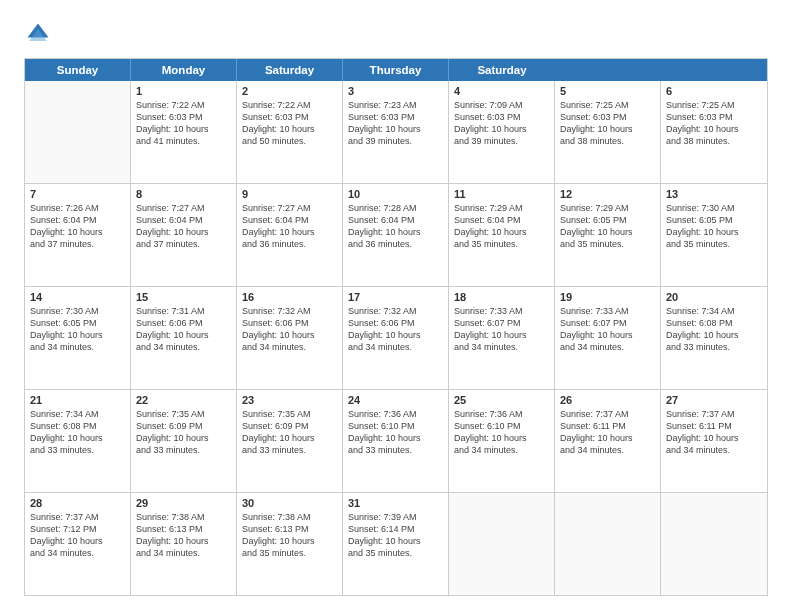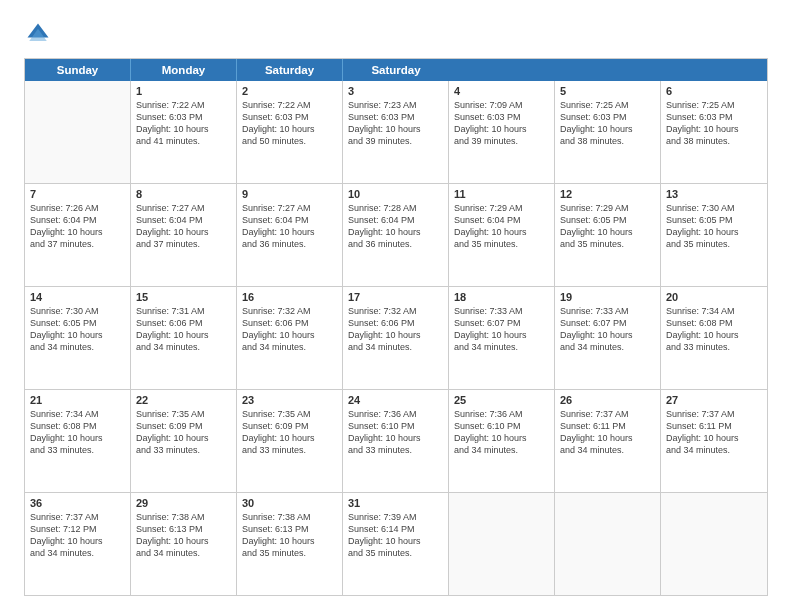--- a/index.html
+++ b/index.html
@@ -133,20 +133,21 @@
       <div class="month-title"></div>
       <div class="location"></div>
     </div>
   </div>
 
   <div class="calendar">
     <div class="cal-header" id="cal-header">
         <div class="cal-header-cell">Sunday</div>
         <div class="cal-header-cell">Monday</div>
         <div class="cal-header-cell">Saturday</div>
+        <div class="cal-header-cell">Thursday</div>
         <div class="cal-header-cell">Saturday</div>
       </div>
     <div class="cal-body" id="cal-body">
         <div class="cal-row">
           <div class="cal-cell empty"></div>
           <div class="cal-cell">
             <div class="day-num">1</div>
             <div class="cell-line">Sunrise: 7:22 AM</div>
             <div class="cell-line">Sunset: 6:03 PM</div>
             <div class="cell-line">Daylight: 10 hours</div>
@@ -336,21 +337,21 @@
           <div class="cal-cell">
             <div class="day-num">27</div>
             <div class="cell-line">Sunrise: 7:37 AM</div>
             <div class="cell-line">Sunset: 6:11 PM</div>
             <div class="cell-line">Daylight: 10 hours</div>
             <div class="cell-line">and 34 minutes.</div>
           </div>
         </div>
         <div class="cal-row">
           <div class="cal-cell">
-            <div class="day-num">36</div>
+            <div class="day-num">28</div>
             <div class="cell-line">Sunrise: 7:37 AM</div>
             <div class="cell-line">Sunset: 7:12 PM</div>
             <div class="cell-line">Daylight: 10 hours</div>
             <div class="cell-line">and 34 minutes.</div>
           </div>
           <div class="cal-cell">
             <div class="day-num">29</div>
             <div class="cell-line">Sunrise: 7:38 AM</div>
             <div class="cell-line">Sunset: 6:13 PM</div>
             <div class="cell-line">Daylight: 10 hours</div>

